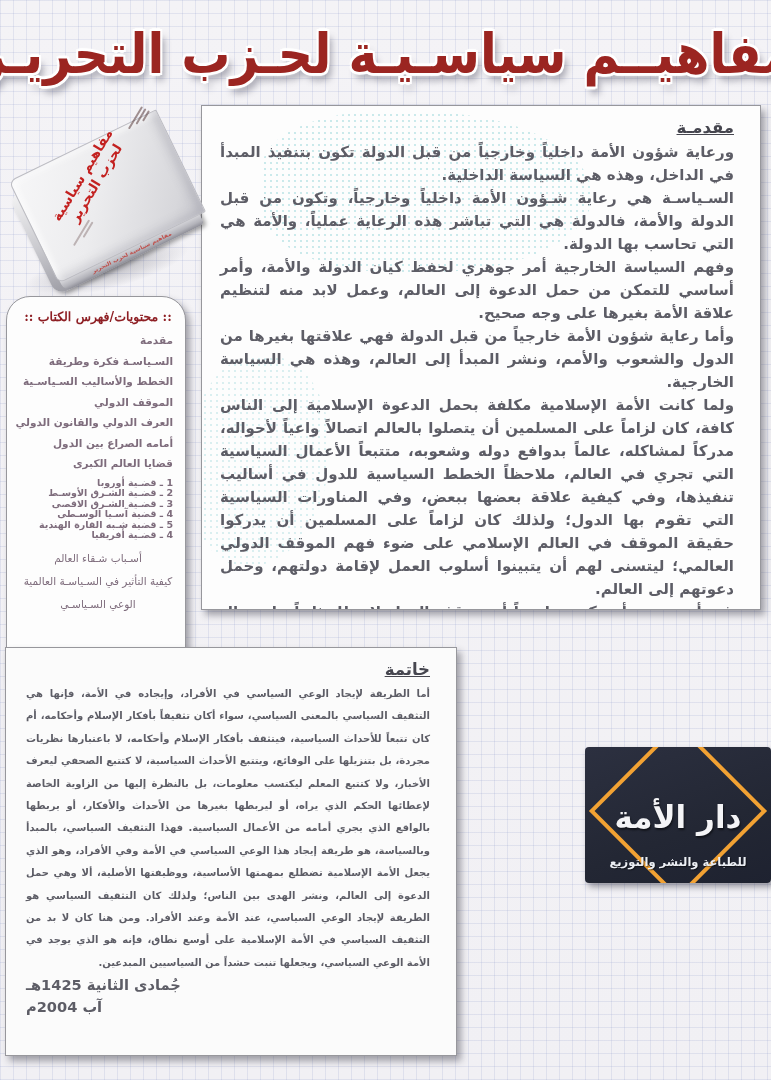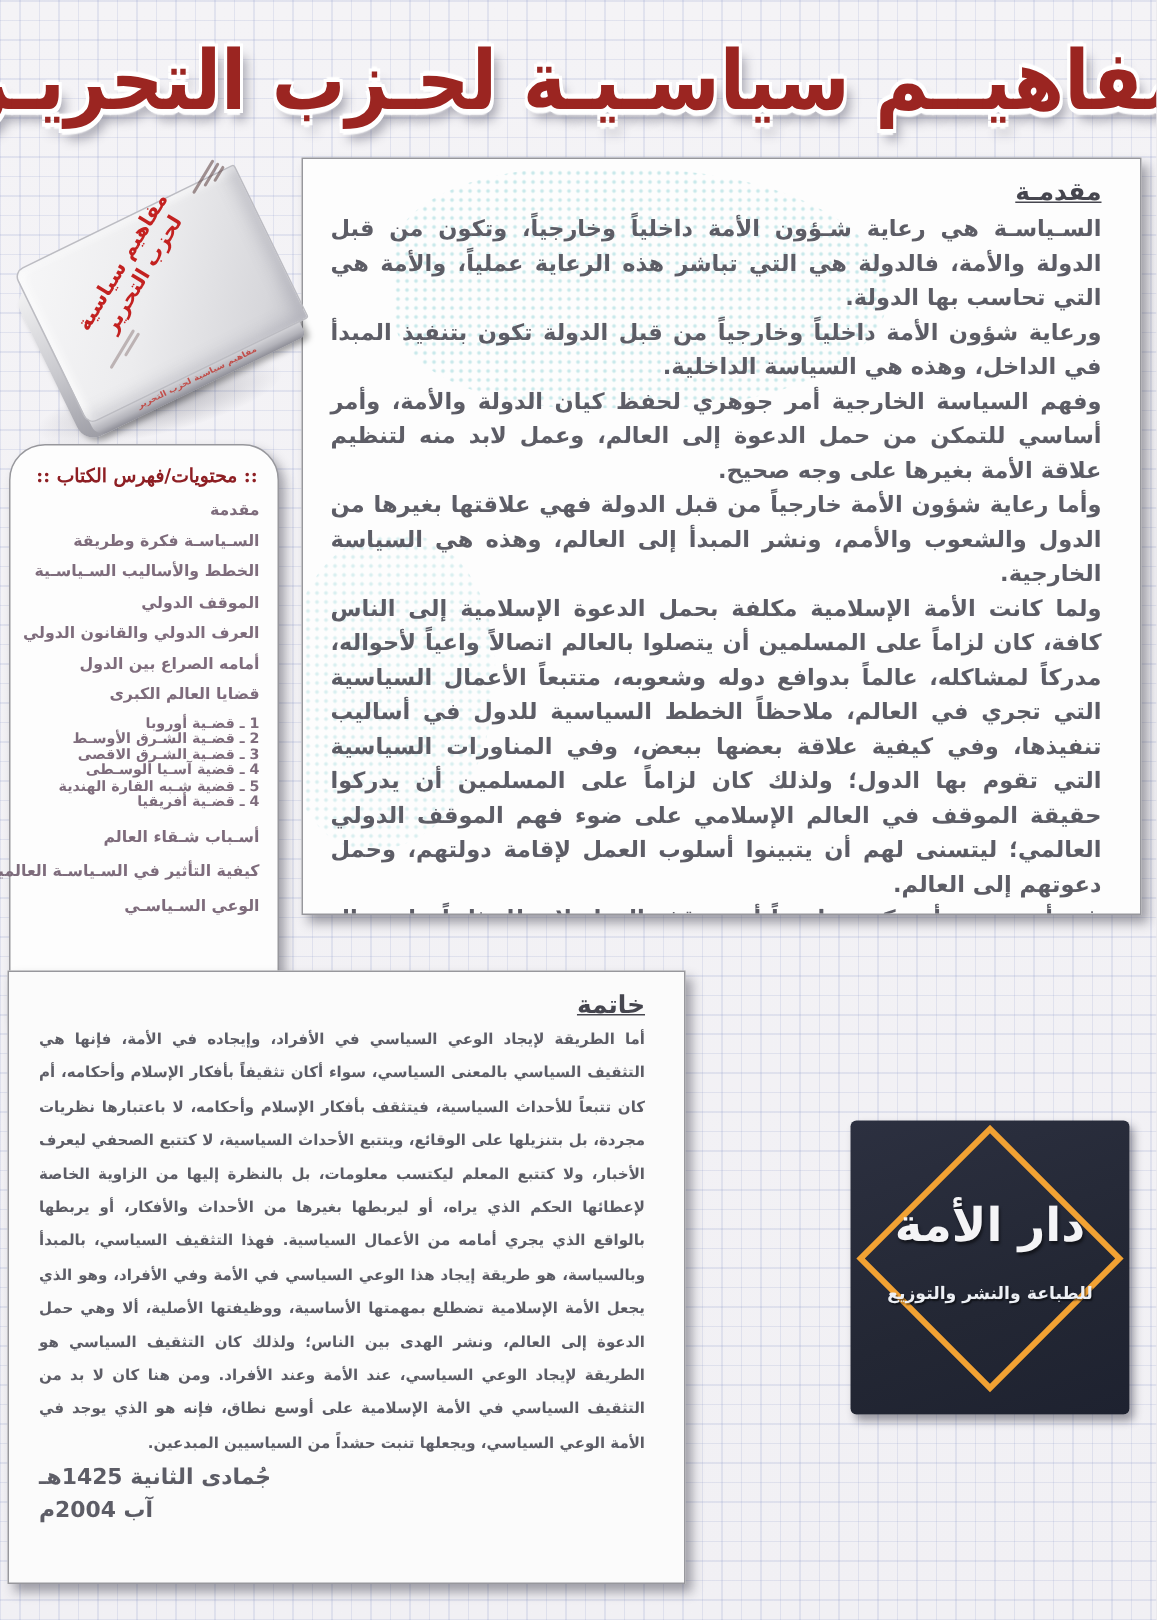--- a/index.html
+++ b/index.html
@@ -148,28 +148,28 @@
   .toc ul{ list-style:none; margin:0; padding:0; text-align:right; }
   .toc-main li{
     font-size:10.5px; color:#7e6c7c; font-weight:bold;
     margin-bottom:8.5px; white-space:nowrap;
   }
   .toc-num li{
     font-size:9.5px; color:#7e6c7c; font-weight:bold;
     line-height:10.5px; white-space:nowrap;
   }
   .toc-foot li{
-    font-size:10.5px; color:#7e6c7c; font-weight:bold;
-    margin-top:11px; white-space:nowrap;
+    font-size:10.5px; color:#7e6c7c; font-weight:normal;
+    margin-top:11px; white-space:nowrap;text-align:center;
   }
   .toc-num{ margin-top:2px !important; }
 
   
   .logo{
-    position:absolute; right:18px; top:747px; width:186px; height:196px;
+    position:absolute; right:0; top:747px; width:186px; height:136px;
     background:linear-gradient(160deg,#2c3040 0%,#232734 60%,#1e2230 100%);
     border-radius:4px;
     box-shadow:3px 4px 6px rgba(45,45,60,.45);
     overflow:hidden;
   }
   .logo-diamond{
     position:absolute; left:50%; top:47%; width:126px; height:126px;
     transform:translate(-50%,-50%) rotate(45deg);
     border:4px solid #f2a233;
     box-sizing:border-box;
@@ -205,22 +205,22 @@
 <div class="page">
 
   <div class="header">
     <h1>مفاهيــم سياسـيـة لحـزب التحريـر</h1>
   </div>
 
   <section class="panel intro">
     <div class="dots dots-a"></div>
     <div class="dots dots-b"></div>
     <h2 class="section-heading">مقدمـة</h2>
+    <p class="body-text">ورعاية شؤون الأمة داخلياً وخارجياً من قبل الدولة تكون بتنفيذ المبدأ في الداخل، وهذه هي السياسة الداخلية.</p>
     <p class="body-text">السـياسـة هي رعاية شـؤون الأمة داخلياً وخارجياً، وتكون من قبل الدولة والأمة، فالدولة هي التي تباشر هذه الرعاية عملياً، والأمة هي التي تحاسب بها الدولة.</p>
-    <p class="body-text">ورعاية شؤون الأمة داخلياً وخارجياً من قبل الدولة تكون بتنفيذ المبدأ في الداخل، وهذه هي السياسة الداخلية.</p>
     <p class="body-text">وفهم السياسة الخارجية أمر جوهري لحفظ كيان الدولة والأمة، وأمر أساسي للتمكن من حمل الدعوة إلى العالم، وعمل لابد منه لتنظيم علاقة الأمة بغيرها على وجه صحيح.</p>
     <p class="body-text">وأما رعاية شؤون الأمة خارجياً من قبل الدولة فهي علاقتها بغيرها من الدول والشعوب والأمم، ونشر المبدأ إلى العالم، وهذه هي السياسة الخارجية.</p>
     <p class="body-text">ولما كانت الأمة الإسلامية مكلفة بحمل الدعوة الإسلامية إلى الناس كافة، كان لزاماً على المسلمين أن يتصلوا بالعالم اتصالاً واعياً لأحواله، مدركاً لمشاكله، عالماً بدوافع دوله وشعوبه، متتبعاً الأعمال السياسية التي تجري في العالم، ملاحظاً الخطط السياسية للدول في أساليب تنفيذها، وفي كيفية علاقة بعضها ببعض، وفي المناورات السياسية التي تقوم بها الدول؛ ولذلك كان لزاماً على المسلمين أن يدركوا حقيقة الموقف في العالم الإسلامي على ضوء فهم الموقف الدولي العالمي؛ ليتسنى لهم أن يتبينوا أسلوب العمل لإقامة دولتهم، وحمل دعوتهم إلى العالم.</p>
     <p class="body-text">غير أنه ينبغي أن يكون واضحاً أن موقف الدول لا يظل ثابتاً على حال واحدة، فهو يتغير حسب تغير الأوضاع الدولية.</p>
   </section>
 
   <div class="book">
     <div class="book-shadow"></div>
     <div class="book-block">
       <div class="book-under"></div>

